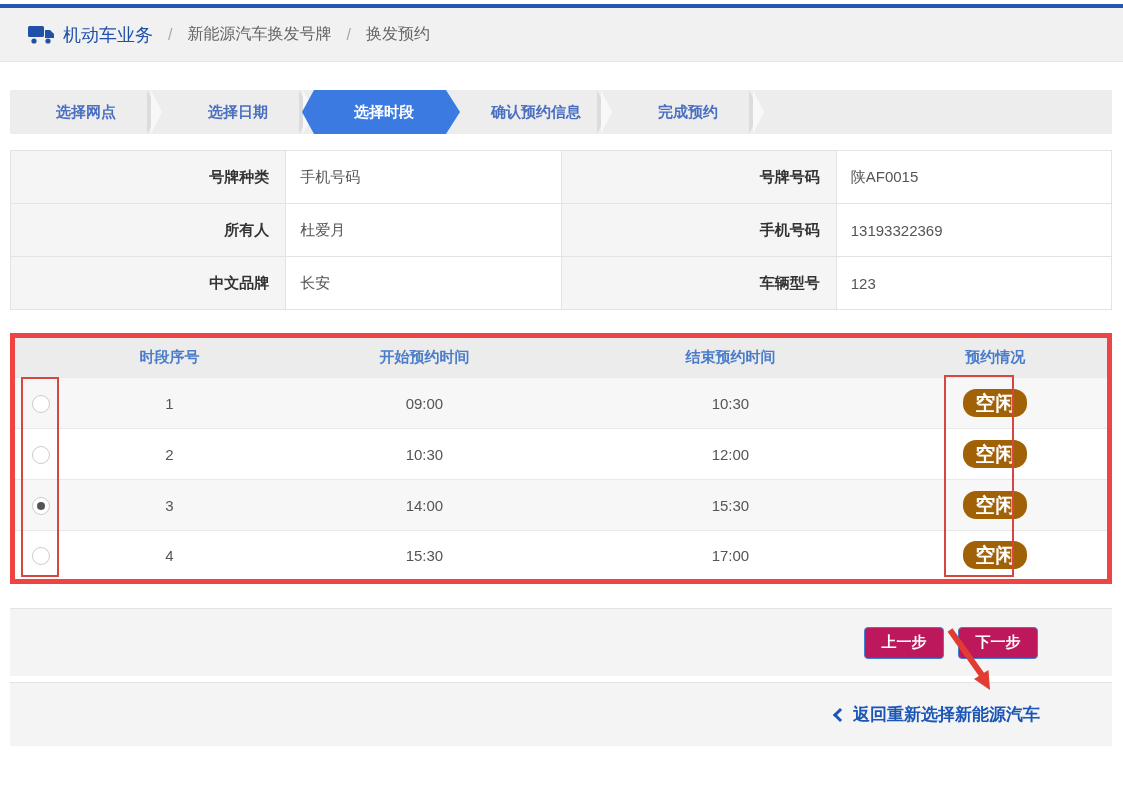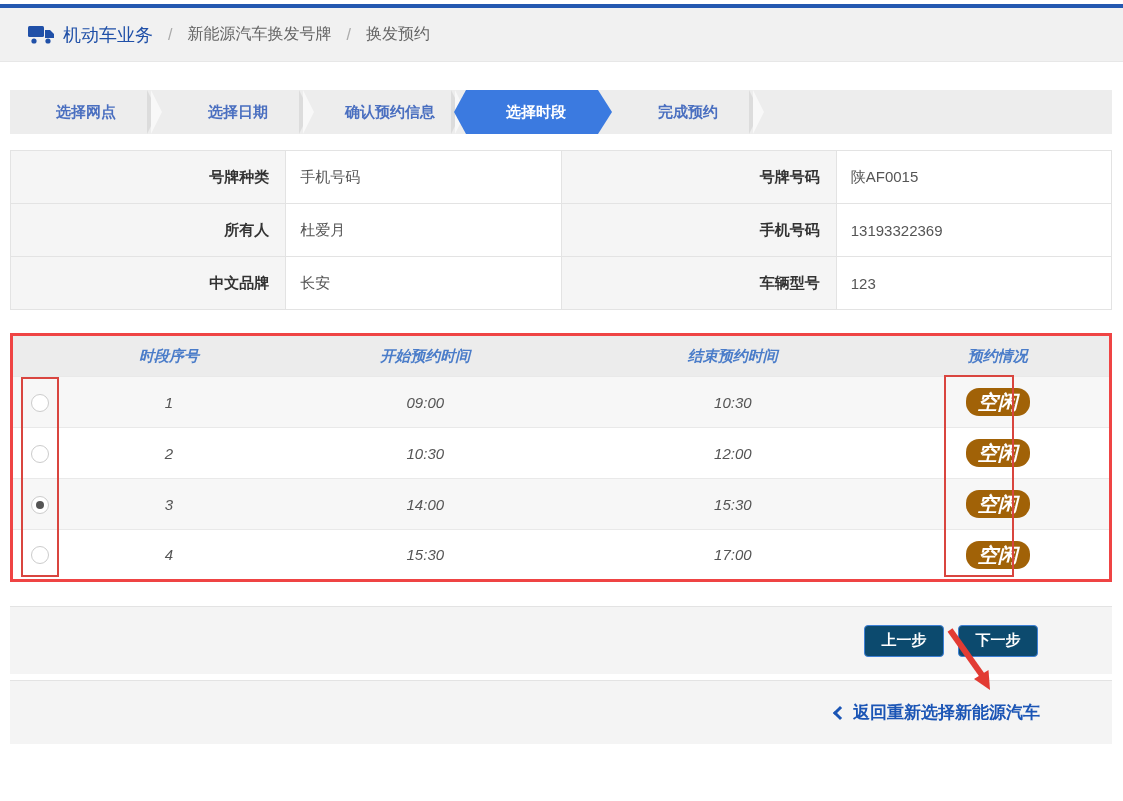--- a/index.html
+++ b/index.html
@@ -56,21 +56,21 @@
   }
   .info-table td { height:53px; border:1px solid #e3e3e3; font-size:15px; }
   .info-table td.lbl {
     width:25%; background:#f5f5f5; text-align:right; font-weight:bold;
     color:#333; padding-right:16px;
   }
   .info-table td.val { width:25%; background:#fff; color:#555; padding-left:14px; }
 
   
   .slot-wrap { position:relative; margin:23px 11px 0 10px; }
-  .slot-table { width:1102px; border-collapse:collapse; border:3px solid #ef4444;font-style:italic; }
+  .slot-table { width:1102px; border-collapse:collapse; border:5px solid #ef4444; }
   .slot-table th {
     height:42px; background:#ececec; color:#4a7cc9; font-size:15px;
     font-weight:bold; text-align:center;
   }
   .slot-table th.radio-col, .slot-table td.radio-col { width:55px; }
   .slot-table td { height:51px; text-align:center; font-size:15px; color:#555; border-top:1px solid #e9e9e9; }
   .slot-table tr.odd td { background:#f7f7f7; }
   .slot-table tr.even td { background:#fff; }
   .radio {
     display:inline-block; width:18px; height:18px; border-radius:50%;
@@ -92,21 +92,21 @@
   .anno-badge { left:934px; top:42px; width:70px; height:202px; }
   .anno-arrow { position:absolute; left:940px; top:622px; width:64px; height:72px; pointer-events:none; z-index:5; }
 
   
   .actions-bar {
     margin:24px 11px 0 10px; height:68px; background:#f4f4f4;
     border-top:1px solid #e3e3e3; display:flex; align-items:center;
     justify-content:flex-end; gap:14px; padding-right:74px;
   }
   .btn {
-    min-width:80px; height:32px; background:#0c4a6e; border:1px solid #3d80d6;
+    min-width:80px; height:32px; background:#be185d; border:1px solid #3d80d6;
     border-radius:4px; color:#fff; font-size:15px; font-weight:bold;
     font-family:inherit; cursor:pointer; padding:0 14px;
   }
   .back-bar {
     margin:6px 11px 0 10px; height:64px; background:#f4f4f4;
     border-top:1px solid #e3e3e3; display:flex; align-items:center;
     justify-content:flex-end; padding-right:72px;
   }
   .back-link {
     color:#1b55b5; font-size:17px; font-weight:bold; text-decoration:none;
@@ -137,22 +137,22 @@
     <span class="crumb-root">机动车业务</span>
     <span class="crumb-sep">/</span>
     <span class="crumb">新能源汽车换发号牌</span>
     <span class="crumb-sep">/</span>
     <span class="crumb">换发预约</span>
   </div>
 
   <div class="wizard">
     <div class="step">选择网点</div>
     <div class="step">选择日期</div>
+    <div class="step active">选择时段</div>
     <div class="step">确认预约信息</div>
-    <div class="step active">选择时段</div>
     <div class="step">完成预约</div>
     <div class="filler"></div>
   </div>
 
   <table class="info-table">
     <tbody>
         <tr>
       <td class="lbl">号牌种类</td>
       <td class="val">手机号码</td>
       <td class="lbl">号牌号码</td>

